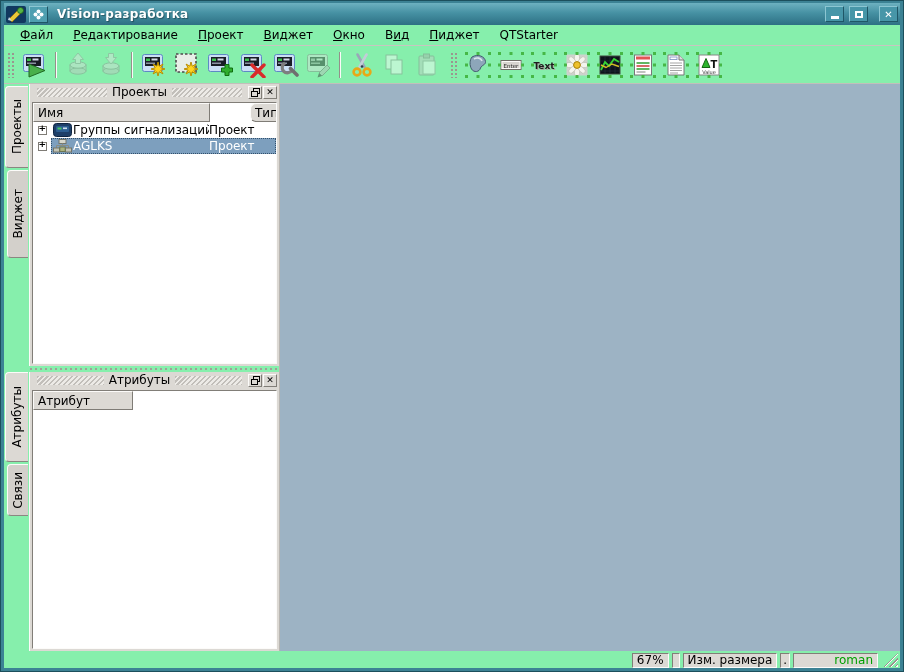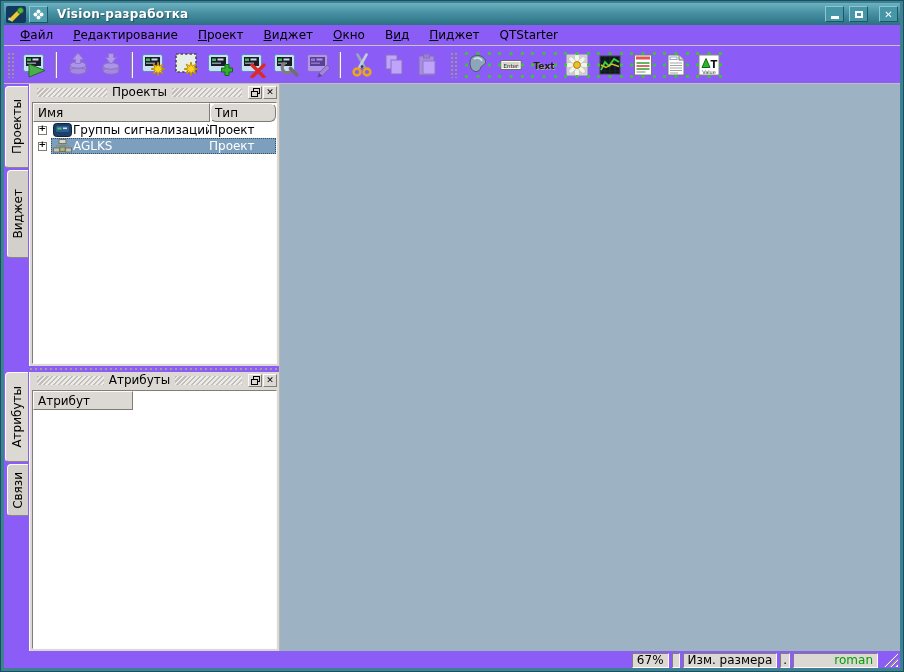--- a/index.html
+++ b/index.html
@@ -21,21 +21,21 @@
     border-color:#8cc6d2 #1f5666 #1f5666 #8cc6d2;display:flex;align-items:center;justify-content:center;cursor:default;}
   .title-text{color:#fff;font-weight:bold;font-size:12px;margin-left:6px;letter-spacing:.3px;
     text-shadow:1px 1px 1px rgba(0,0,0,.35);flex:1;}
   .winbtn{width:19px;height:16px;background:#4märz;background:#4796a8;border:1px solid;
     border-color:#8cc6d2 #1f5666 #1f5666 #8cc6d2;color:#fff;display:flex;align-items:center;justify-content:center;
     font-size:10px;font-weight:bold;margin-left:2px;}
   .winbtn.close{margin-left:8px;}
   .min-glyph{width:8px;height:3px;background:#fff;margin-top:7px;}
   .max-glyph{width:8px;height:7px;border:2px solid #fff;}
   
-  .chrome{flex:1;background:#8b5cf6;display:flex;flex-direction:column;overflow:hidden;}
+  .chrome{flex:1;background:#86efac;display:flex;flex-direction:column;overflow:hidden;}
   
   .menubar{height:21px;display:flex;align-items:center;padding-left:6px;gap:0;border-bottom:1px solid #c8c5c0;}
   .menu-item{padding:2px 10px;white-space:nowrap;}
   .mn{text-decoration:underline;}
   
   .toolbar{height:38px;display:flex;align-items:center;padding:2px 2px;border-bottom:1px solid #c2bfba;}
   .tb-handle{width:8px;height:26px;margin:0 3px 0 1px;
     background-image:radial-gradient(circle at 2px 2px,#9a978f 1px,transparent 1.2px);
     background-size:4px 4px;}
   .tb-sep{width:2px;height:26px;margin:0 4px;border-left:1px solid #94918a;border-right:1px solid #fbfaf8;}
@@ -58,21 +58,21 @@
   .splitter{height:6px;flex:none;background-image:radial-gradient(circle at 2px 2px,#a39f97 1px,transparent 1.2px);background-size:5px 4px;background-position:60px 1px;}
   .dock-title{height:16px;flex:none;display:flex;align-items:center;padding:0 2px;}
   .dock-title .tex{flex:1;height:9px;margin:0 5px;
     background:repeating-linear-gradient(135deg,#c2bfba 0 1.5px,#edebe7 1.5px 3.5px);}
   .dock-title .cap{font-size:12px;}
   .dock-btn{width:14px;height:13px;flex:none;margin-left:1px;background:#dcd9d4;border:1px solid;
     border-color:#fcfbf9 #817e78 #817e78 #fcfbf9;display:flex;align-items:center;justify-content:center;
     font-size:9px;line-height:1;padding:0;}
   .dock-body{flex:1;margin:2px 2px 2px 2px;background:#fff;border:1px solid;
     border-color:#817e78 #fcfbf9 #fcfbf9 #817e78;overflow:hidden;display:flex;flex-direction:column;}
-  .thead{display:flex;flex:none;}
+  .thead{display:flex;flex:none;gap:40px;}
   .th{height:19px;background:#dcd9d4;border:1px solid;border-color:#fcfbf9 #7f7c76 #7f7c76 #fcfbf9;
     display:flex;align-items:center;padding:0 4px;font-size:12px;}
   .th.c1{width:177px;flex:none;}
   .th.c2{flex:1;border-radius:6px;}
   .attrs .th.c1{width:100px;}
   .tbody{flex:1;overflow:hidden;background:#fff;}
   .trow{display:flex;align-items:center;height:16px;font-size:12px;}
   .exp{width:18px;flex:none;display:flex;align-items:center;justify-content:center;}
   .expbox{width:9px;height:9px;border:1px solid #7f7c76;background:#fff;position:relative;}
   .expbox::before{content:"+";position:absolute;left:0;top:-3px;width:7px;font-size:9px;line-height:1;text-align:center;font-weight:bold;}

